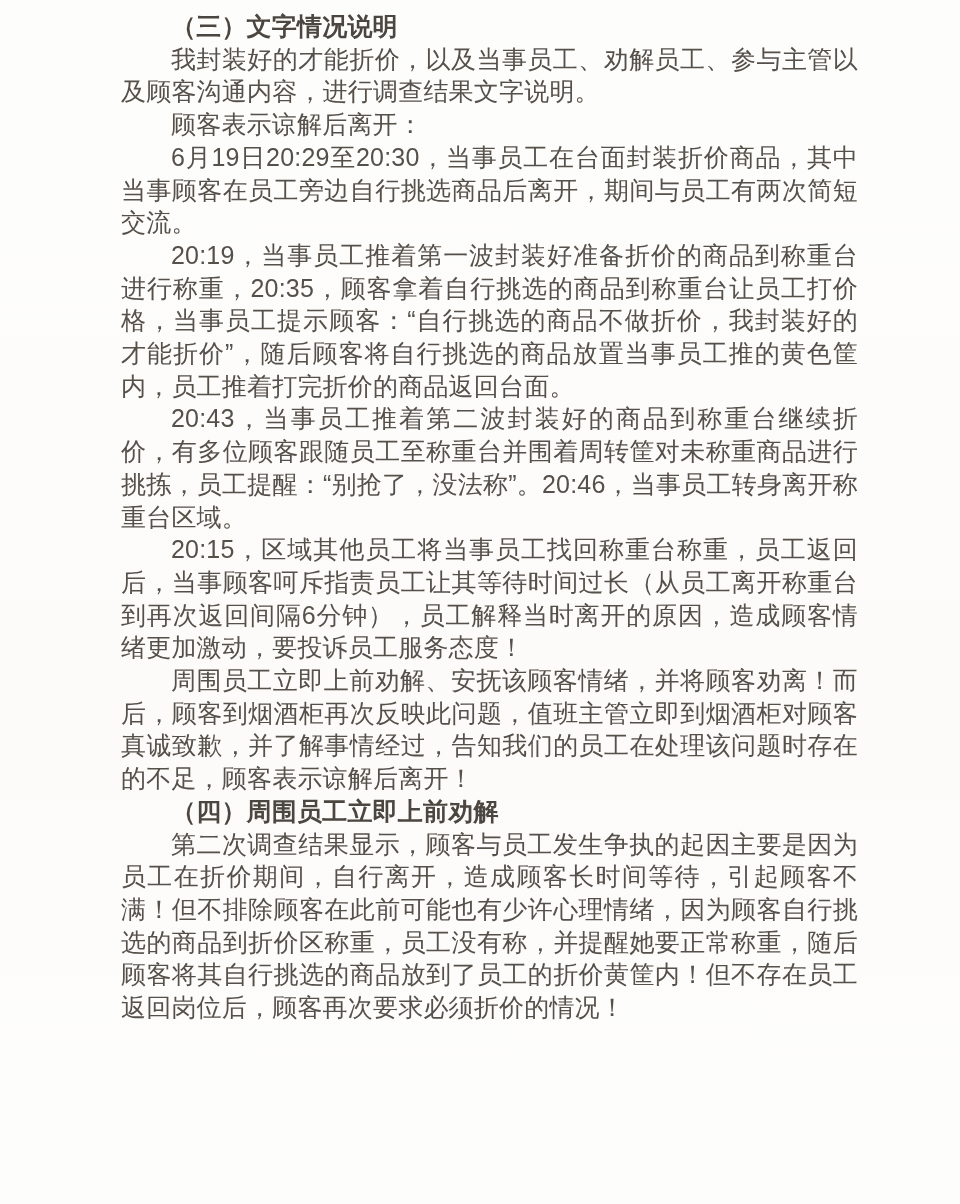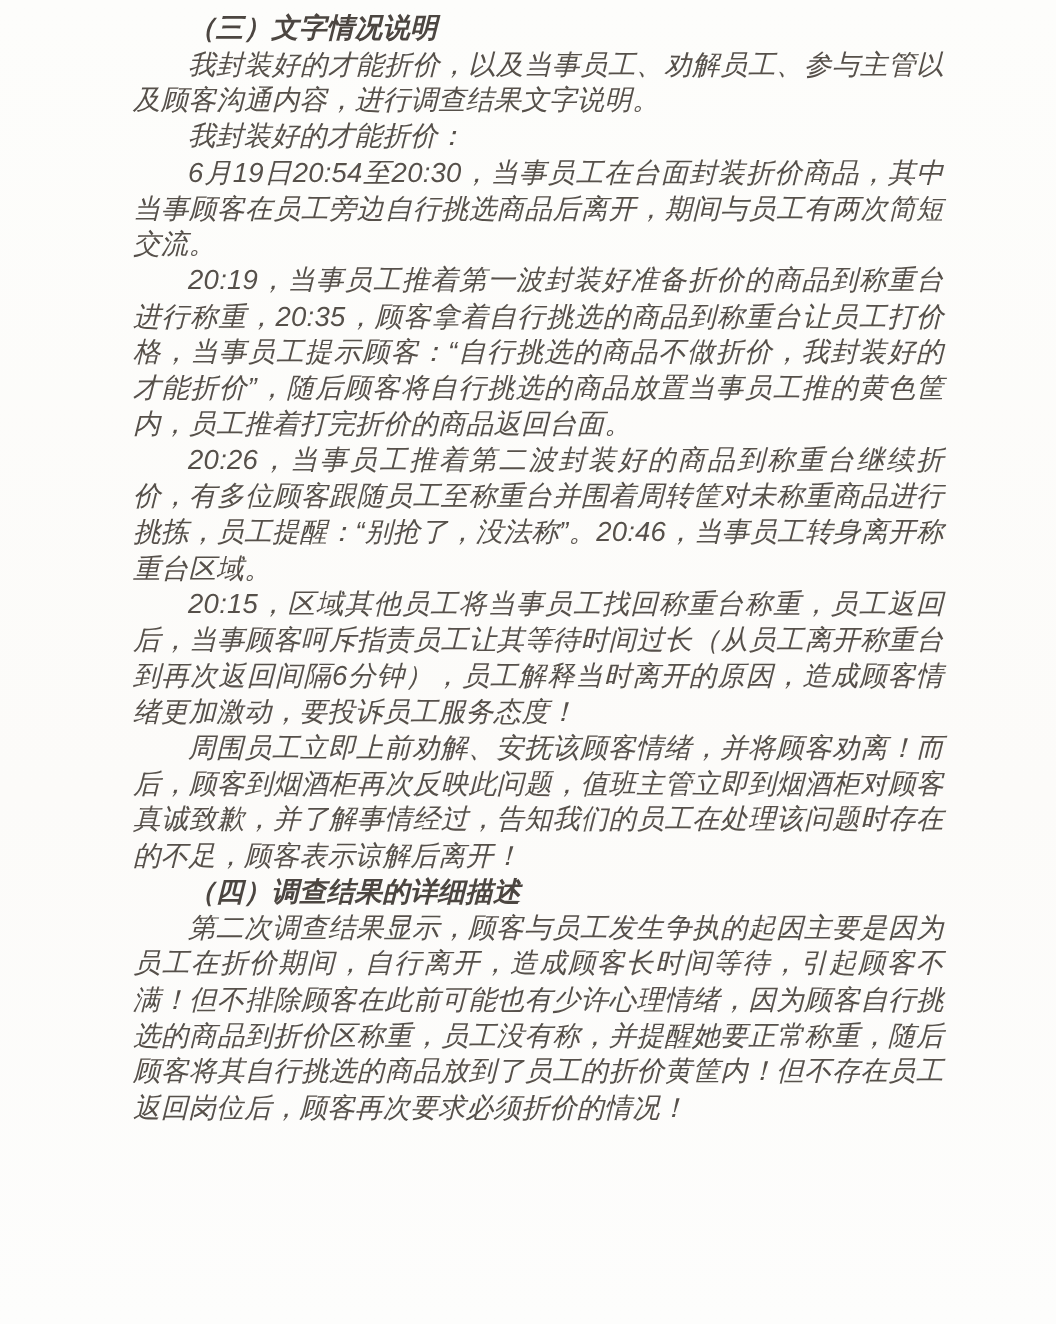--- a/index.html
+++ b/index.html
@@ -11,21 +11,20 @@
     height: 1204px;
     background: #fcfcfa;
     font-family: "Liberation Sans", "DejaVu Sans", sans-serif;
     overflow: hidden;
   }
   .page {
     position: relative;
     width: 960px;
     height: 1204px;
     background: linear-gradient(180deg, #fdfdfb 0%, #fcfbf9 60%, #fdfdfc 100%);
-    font-style: italic;
   }
   .doc {
     position: absolute;
     left: 121px;
     top: 10px;
     width: 737px;
     color: #56504a;
     font-size: 25px;
     line-height: 32.7px;
     letter-spacing: 0.2px;
@@ -45,22 +44,22 @@
     color: #4c4641;
   }
 </style>
 </head>
 <body>
 
 <div class="page">
   <div class="doc">
     <h2>（三）文字情况说明</h2>
     <p>我封装好的才能折价，以及当事员工、劝解员工、参与主管以及顾客沟通内容，进行调查结果文字说明。</p>
-    <p>我封装好的才能折价：</p>
-    <p>6月19日20:54至20:30，当事员工在台面封装折价商品，其中当事顾客在员工旁边自行挑选商品后离开，期间与员工有两次简短交流。</p>
+    <p>顾客表示谅解后离开：</p>
+    <p>6月19日20:29至20:30，当事员工在台面封装折价商品，其中当事顾客在员工旁边自行挑选商品后离开，期间与员工有两次简短交流。</p>
     <p>20:19，当事员工推着第一波封装好准备折价的商品到称重台进行称重，20:35，顾客拿着自行挑选的商品到称重台让员工打价格，当事员工提示顾客：“自行挑选的商品不做折价，我封装好的才能折价”，随后顾客将自行挑选的商品放置当事员工推的黄色筐内，员工推着打完折价的商品返回台面。</p>
-    <p>20:26，当事员工推着第二波封装好的商品到称重台继续折价，有多位顾客跟随员工至称重台并围着周转筐对未称重商品进行挑拣，员工提醒：“别抢了，没法称”。20:46，当事员工转身离开称重台区域。</p>
+    <p>20:43，当事员工推着第二波封装好的商品到称重台继续折价，有多位顾客跟随员工至称重台并围着周转筐对未称重商品进行挑拣，员工提醒：“别抢了，没法称”。20:46，当事员工转身离开称重台区域。</p>
     <p>20:15，区域其他员工将当事员工找回称重台称重，员工返回后，当事顾客呵斥指责员工让其等待时间过长（从员工离开称重台到再次返回间隔6分钟），员工解释当时离开的原因，造成顾客情绪更加激动，要投诉员工服务态度！</p>
     <p>周围员工立即上前劝解、安抚该顾客情绪，并将顾客劝离！而后，顾客到烟酒柜再次反映此问题，值班主管立即到烟酒柜对顾客真诚致歉，并了解事情经过，告知我们的员工在处理该问题时存在的不足，顾客表示谅解后离开！</p>
-    <h2>（四）调查结果的详细描述</h2>
+    <h2>（四）周围员工立即上前劝解</h2>
     <p>第二次调查结果显示，顾客与员工发生争执的起因主要是因为员工在折价期间，自行离开，造成顾客长时间等待，引起顾客不满！但不排除顾客在此前可能也有少许心理情绪，因为顾客自行挑选的商品到折价区称重，员工没有称，并提醒她要正常称重，随后顾客将其自行挑选的商品放到了员工的折价黄筐内！但不存在员工返回岗位后，顾客再次要求必须折价的情况！</p>
   </div>
 </div>
 
 </body></html>

